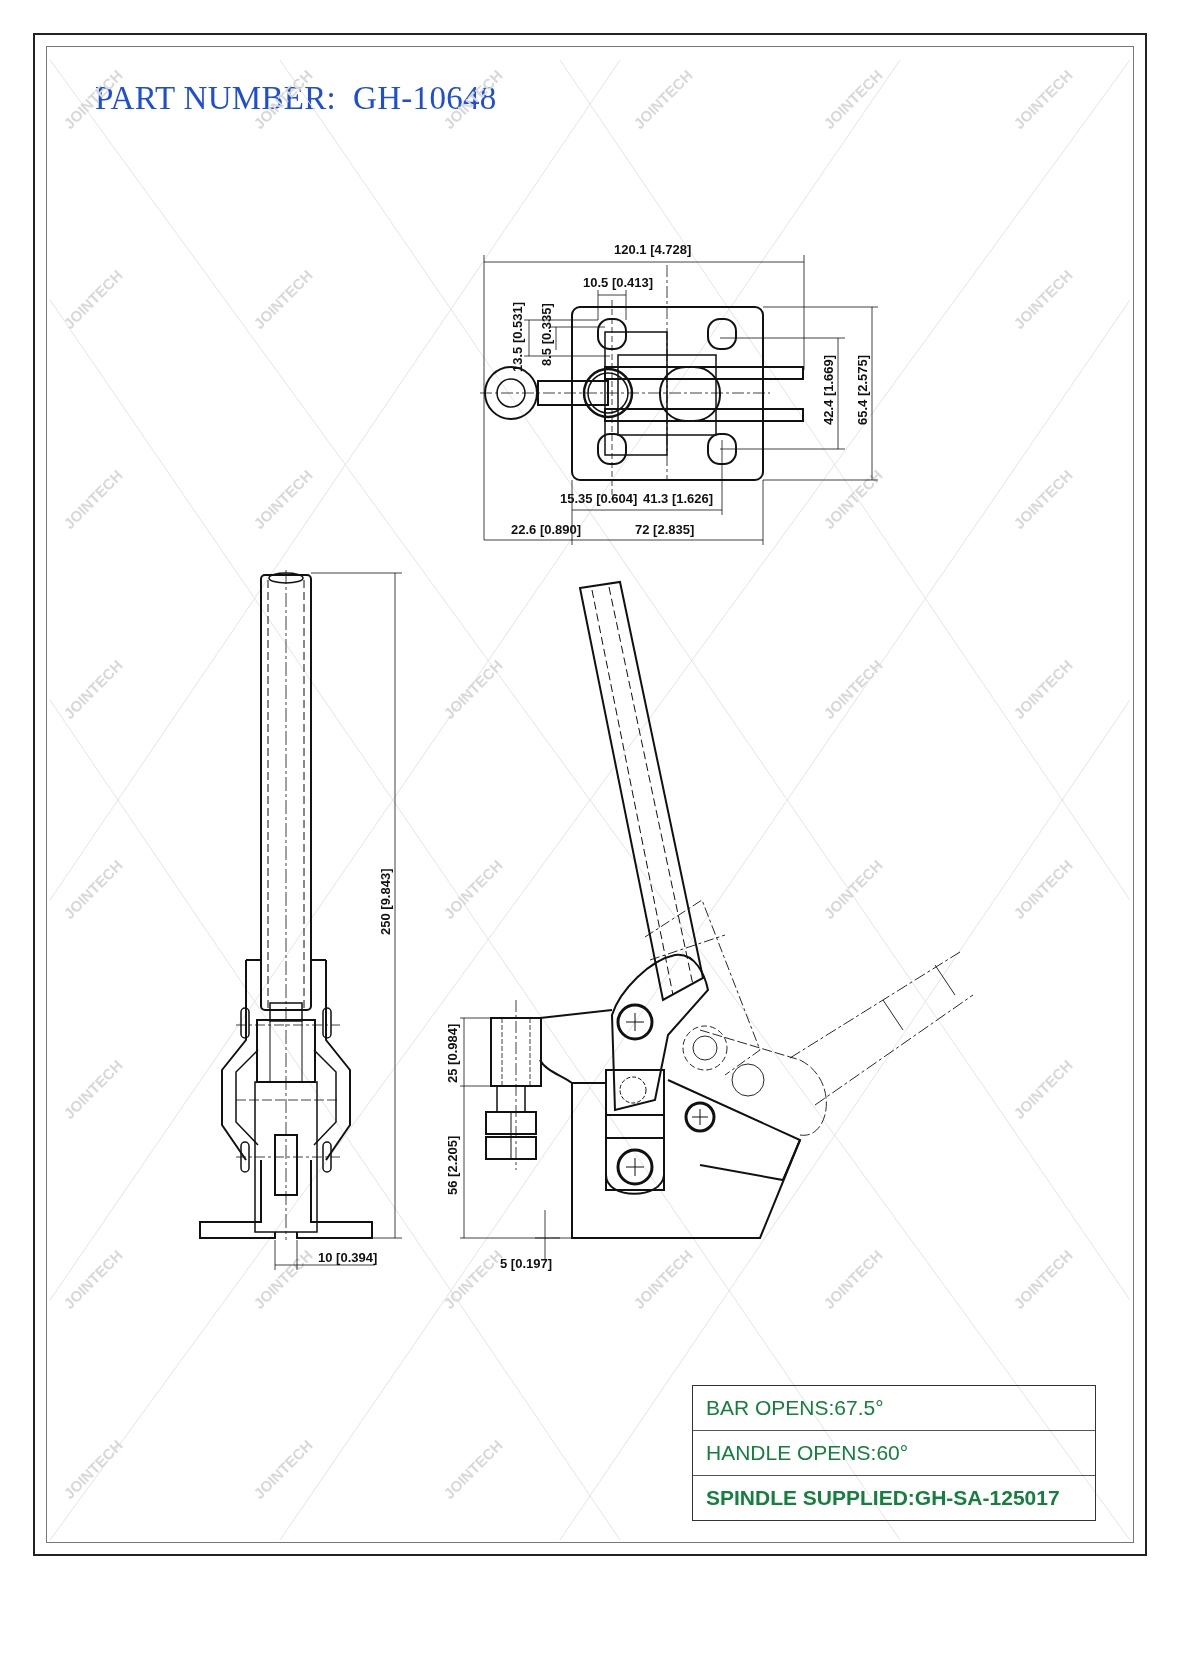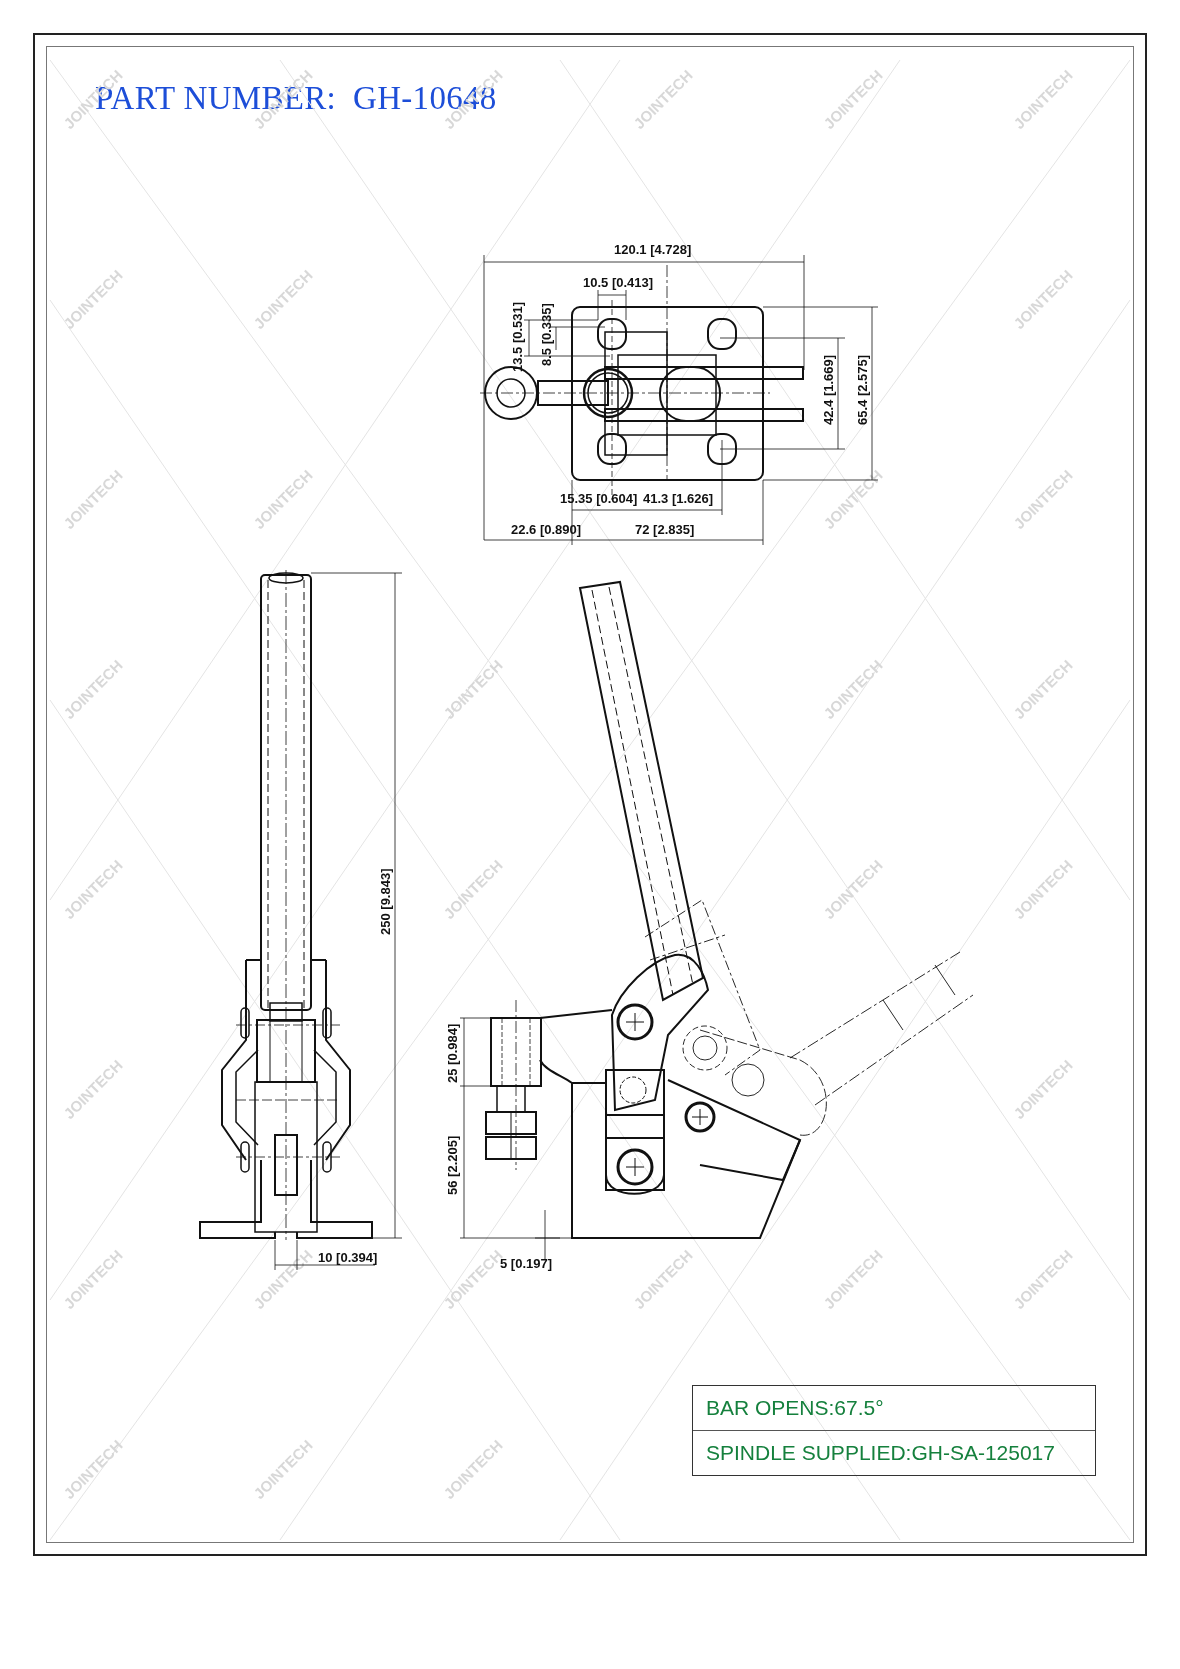--- a/index.html
+++ b/index.html
@@ -3,21 +3,21 @@
 <meta charset="utf-8">
 <style>
   html, body { margin:0; padding:0; background:#ffffff; }
   body { width:1180px; height:1669px; position:relative; overflow:hidden; font-family:"Liberation Sans", sans-serif; }
   .frame-outer { position:absolute; left:33px; top:33px; width:1114px; height:1523px; border:2px solid #222; box-sizing:border-box; }
   .frame-inner { position:absolute; left:46px; top:46px; width:1088px; height:1497px; border:1px solid #777; box-sizing:border-box; }
   .title { position:absolute; left:95px; top:80px; font-family:"Liberation Serif", serif; font-size:33px; color:#1d4ed8; letter-spacing:0.3px; }
   svg.drawing { position:absolute; left:0; top:0; }
   .spec-table { position:absolute; left:692px; top:1385px; width:404px; border:1.5px solid #333; box-sizing:border-box; }
   .spec-row { height:44px; line-height:44px; padding-left:13px; font-size:21px; color:#15803d; border-bottom:1px solid #555; white-space:nowrap; }
-  .spec-row:last-child { border-bottom:none; }
+  .spec-row:last-child { border-bottom:none;font-weight:bold; }
   .dim { font-family:"Liberation Sans", sans-serif; font-size:13px; font-weight:bold; fill:#111; }
   .wm { font-family:"Liberation Sans", sans-serif; font-weight:bold; font-size:15px; fill:#d8d8d8; }
 </style>
 </head>
 <body>
 
 <div class="frame-outer"></div>
 <div class="frame-inner"></div>
 
 <div class="title">
@@ -250,14 +250,15 @@
   </g>
   <g>
     <text class="dim" transform="translate(457 1083) rotate(-90)">25 [0.984]</text>
     <text class="dim" transform="translate(457 1195) rotate(-90)">56 [2.205]</text>
     <text class="dim" x="500" y="1268">5 [0.197]</text>
   </g>
 </svg>
 
 <div class="spec-table">
   <div class="spec-row">BAR OPENS:67.5°</div>
+  <div class="spec-row">HANDLE OPENS:60°</div>
   <div class="spec-row">SPINDLE SUPPLIED:GH-SA-125017</div>
 </div>
 
 </body></html>

